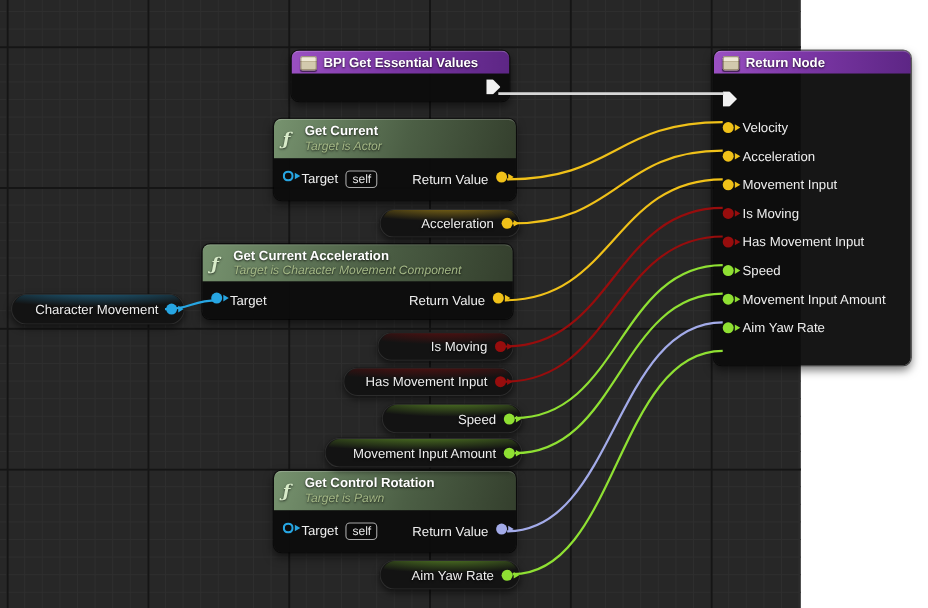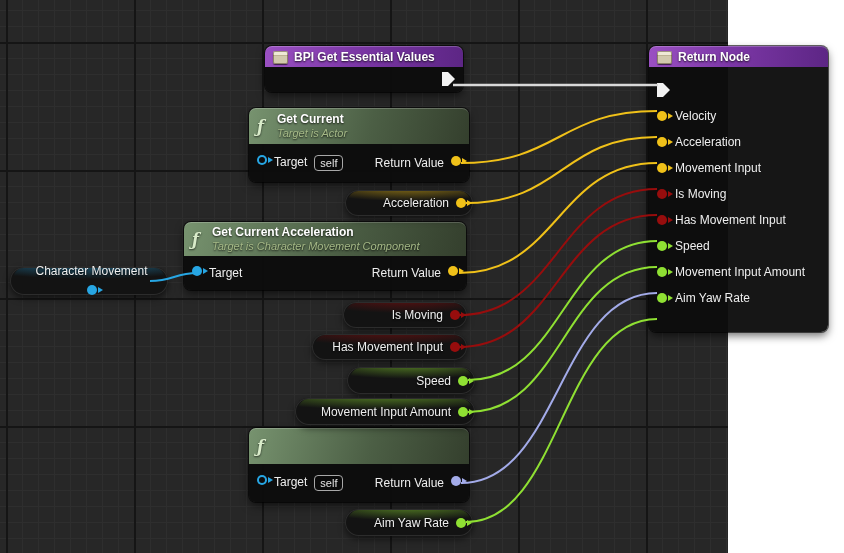--- a/index.html
+++ b/index.html
@@ -208,35 +208,39 @@
       <span class="side">
         <span class="plabel">Return Value</span>
         <span class="pin" style="--c: #f0c119;"></span>
       </span>
     </div>
   </div>
 
   <div class="node" style="left:249px; top:428px; width:220px;">
     <div class="hdr green">
       <span class="ficon">ƒ</span>
+      <span class="titles">
+        <span>Get Control Rotation</span>
+        <span class="subtitle">Target is Pawn</span>
+      </span>
     </div>
     <div class="fn-body">
       <span class="side">
         <span class="pin hollow" style="--c: #27a6e3;"></span>
         <span class="plabel">Target</span>
         <span class="selfbox">self</span>
       </span>
       <span class="side">
         <span class="plabel">Return Value</span>
         <span class="pin" style="--c: #a3abe9;"></span>
       </span>
     </div>
   </div>
 
-  <div class="pill" style="left: 10px; top: 267px; width: 158px; height: 28px; flex-direction: column; --c: #27a6e3;">
+  <div class="pill" style="left: 10px; top: 267px; width: 158px; height: 28px; --c: #27a6e3;">
     <span class="plabel">Character Movement</span>
     <span class="pin"></span>
   </div>
 
   <div class="pill" style="left: 345px; top: 190px; width: 128px; height: 26px; --c: #f0c119;">
     <span class="plabel">Acceleration</span>
     <span class="pin"></span>
   </div>
 
   <div class="pill" style="left: 343px; top: 302px; width: 124px; height: 26px; --c: #970d0d;">

